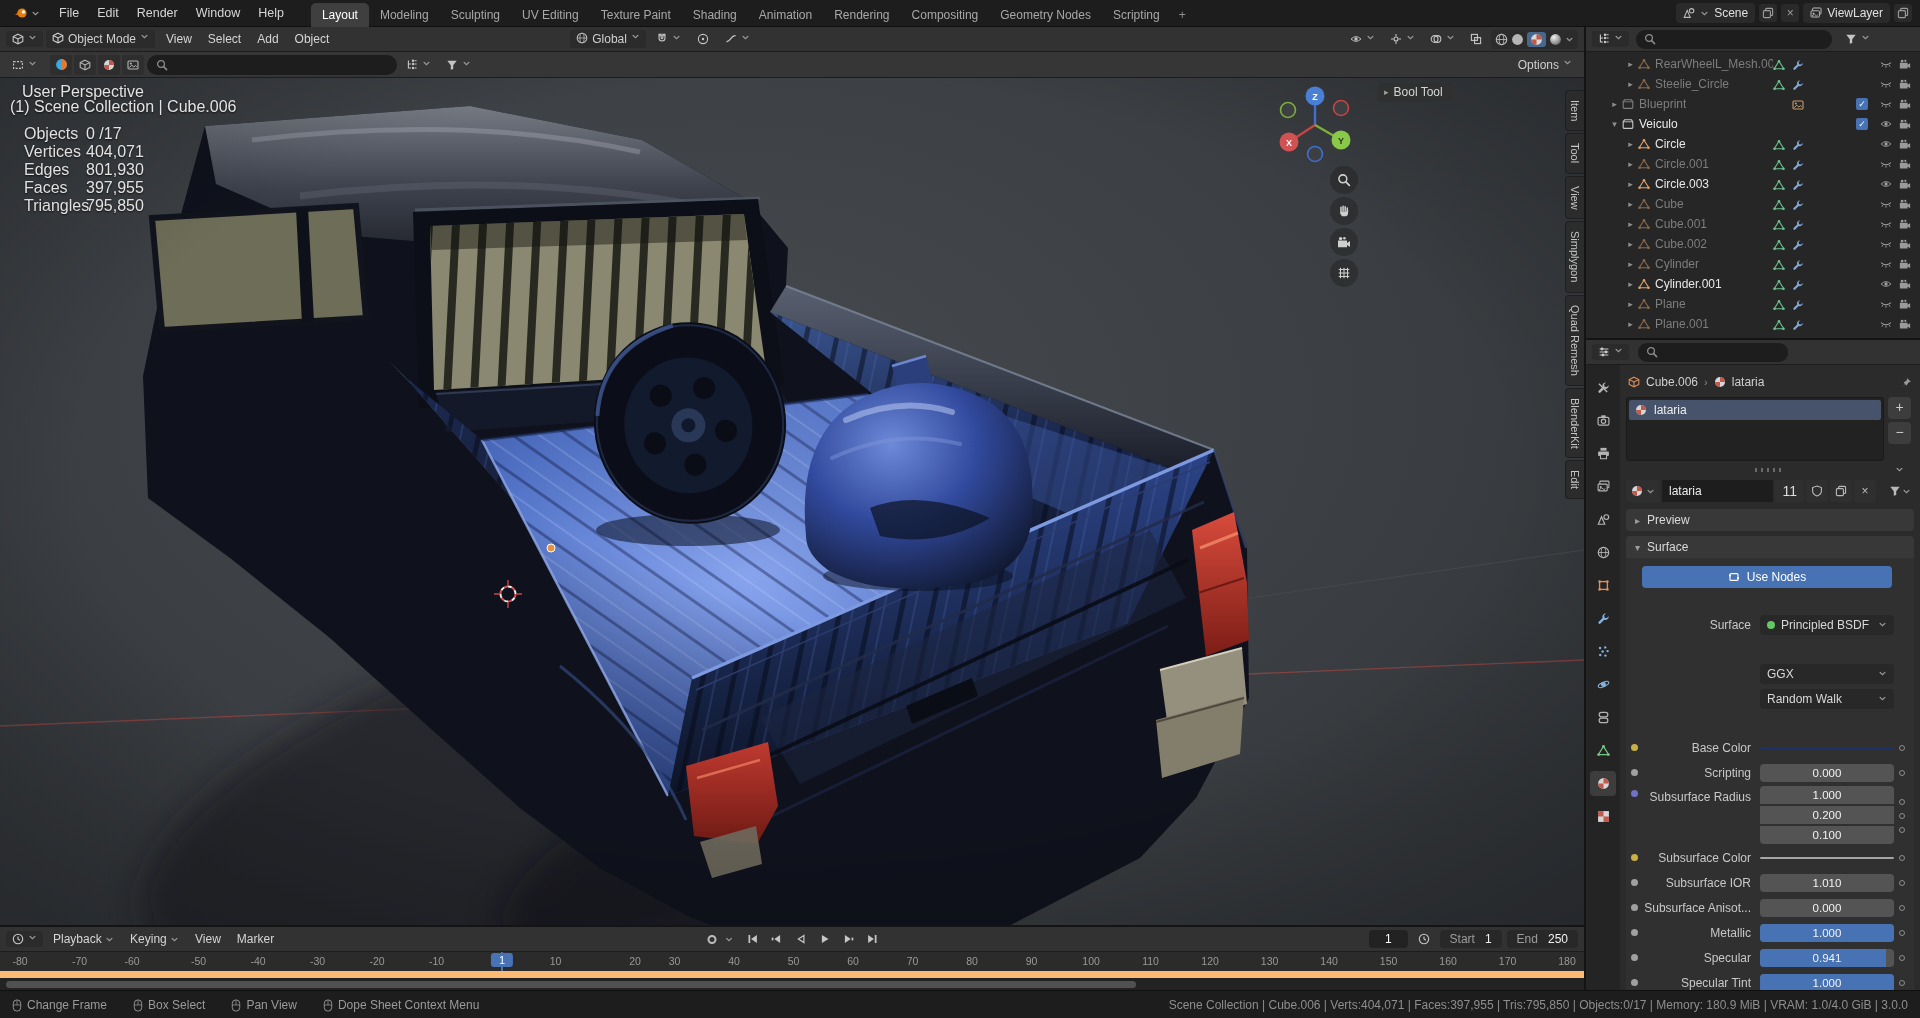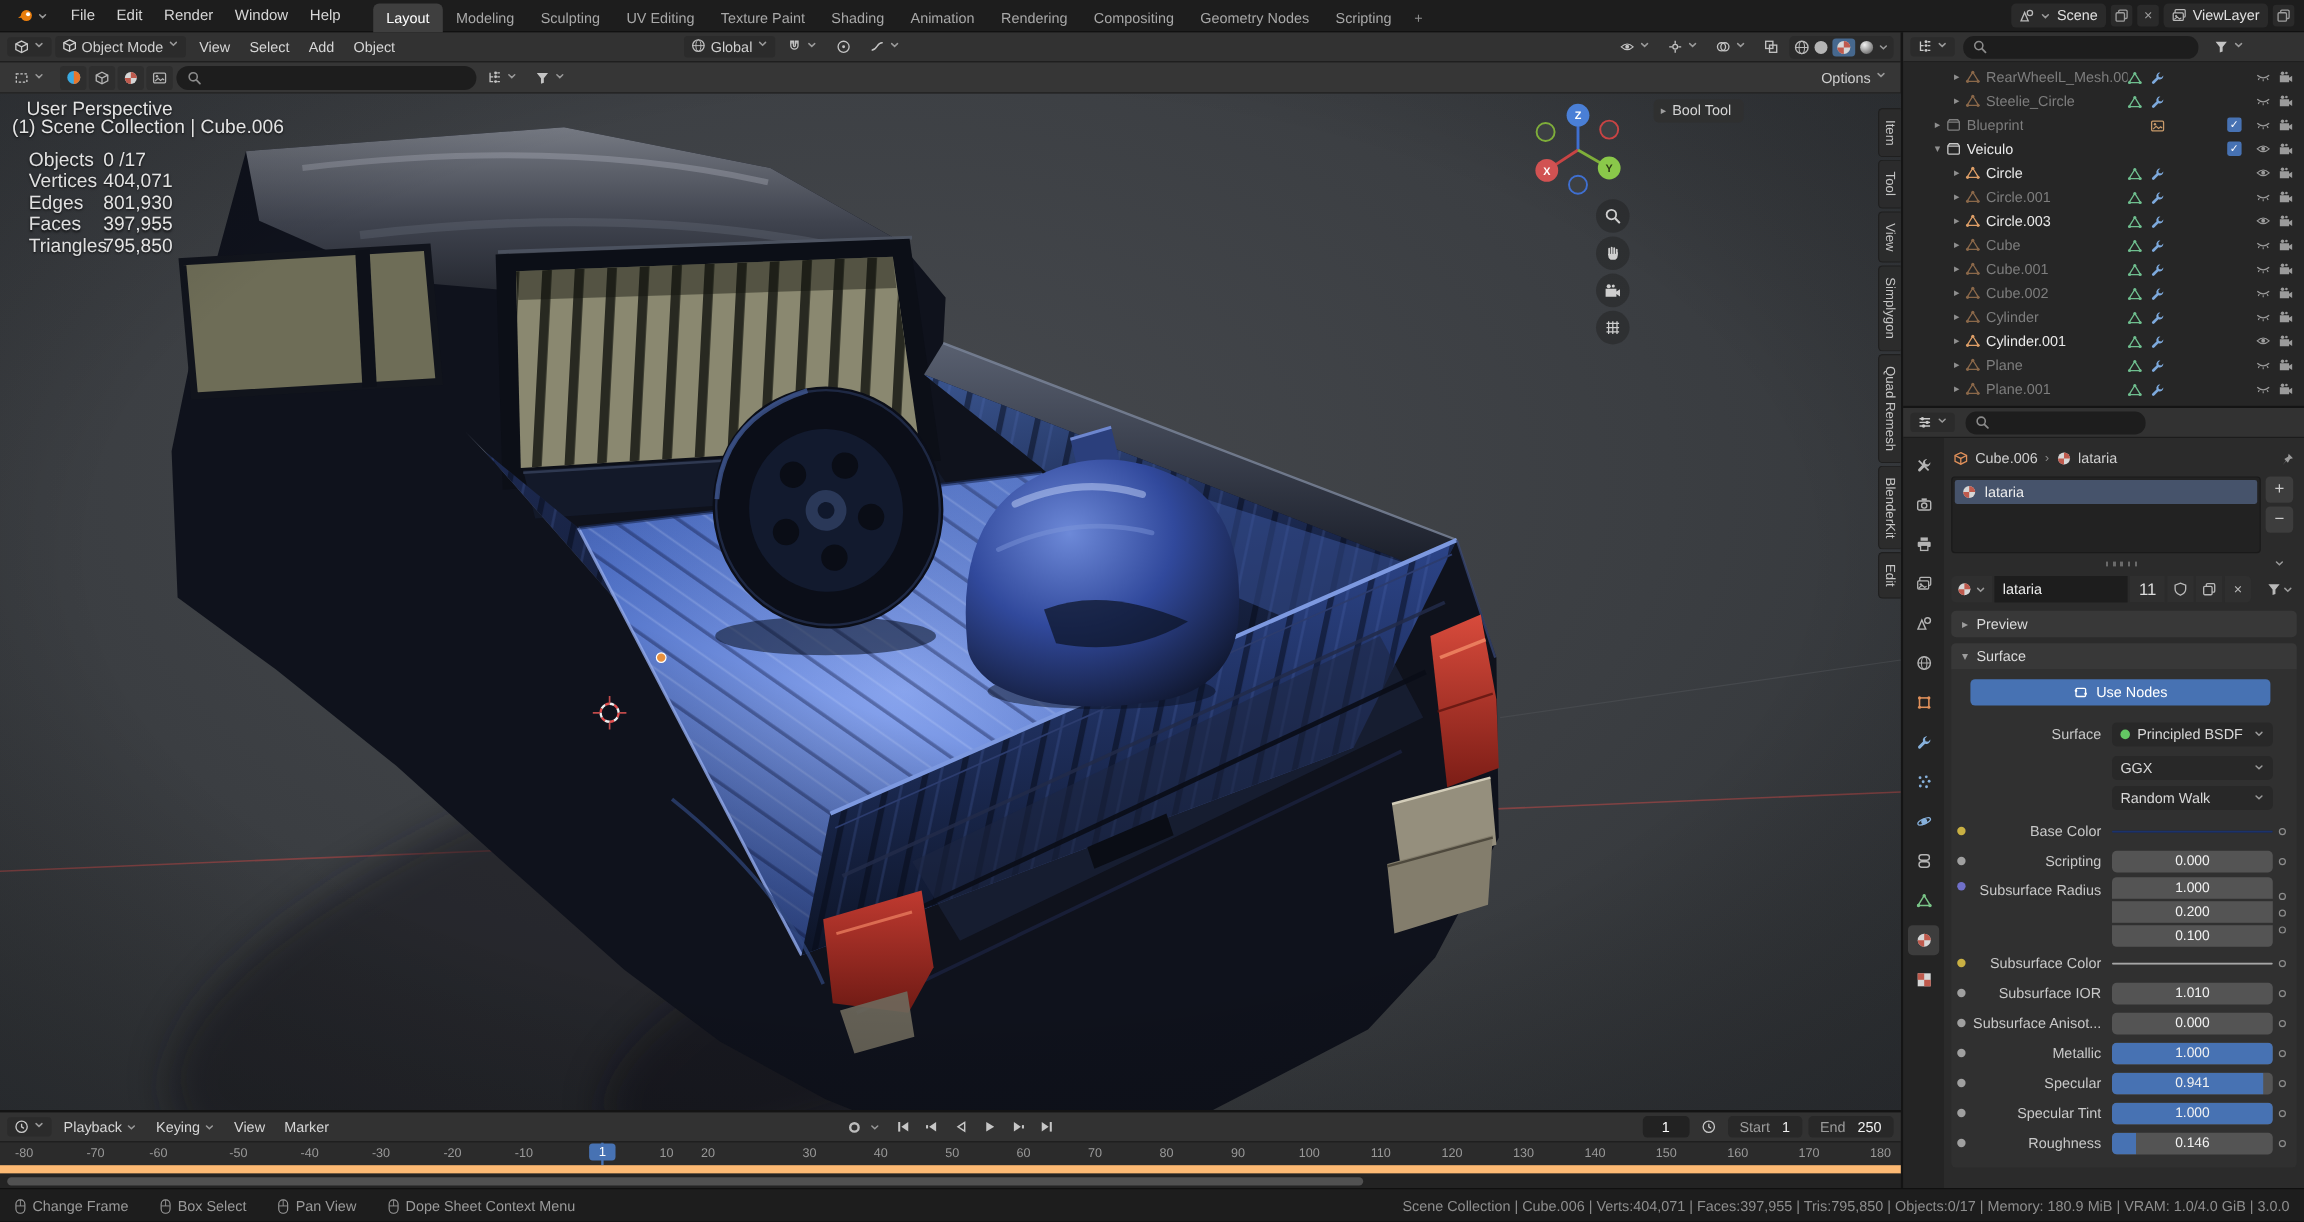--- a/index.html
+++ b/index.html
@@ -108,23 +108,23 @@
 .matpick{display:flex;align-items:center;gap:3px;background:#2f2f2f;border-radius:4px 0 0 4px;height:22px;padding:0 5px}
 .matfield{flex:1;background:#1d1d1d;height:22px;display:flex;align-items:center;padding:0 7px;color:#ececec}
 .userbtn{background:#2f2f2f;height:22px;padding:0 7px;font-size:14px;color:#ddd;display:flex;align-items:center}
 .mbtn{background:#2f2f2f;width:22px;height:22px;display:flex;align-items:center;justify-content:center;color:#b9b9b9;gap:1px}
 .mbtn.rad{border-radius:0 4px 4px 0}
 .mbtn.ghost{background:none;margin-left:8px;width:auto;padding:0 3px}
 .sect{height:22px;background:#383838;display:flex;align-items:center;gap:7px;color:#dadada;padding:0 9px;border-radius:4px;margin-top:5px}
 .sect .arrow{color:#9d9d9d;font-size:10px}
 .sect.open{border-radius:4px 4px 0 0}
 .panelbody{background:#303030;border-radius:0 0 4px 4px;padding:6px 4px 8px 2px}
-.usenodes{height:22px;background:#4772b3;border-radius:4px;display:flex;align-items:center;justify-content:center;gap:7px;color:#fff;margin:2px 18px 11px 14px}
+.usenodes{height:22px;background:#4772b3;border-radius:4px;display:flex;align-items:center;justify-content:center;gap:7px;color:#fff;margin:2px 18px 24px 14px}
 .prow{display:flex;align-items:center;height:25px}
-.prow.mt8{margin-top:3px}
+.prow.mt8{margin-top:24px}
 .sock{width:7px;height:7px;border-radius:50%;margin:0 4px 0 3px;flex:none}
 .sock.gray{background:#a0a0a0}.sock.yellow{background:#c9b043}.sock.vector{background:#7070c9}.sock.none{background:none}
 .plabel{width:118px;text-align:right;padding-right:9px;color:#c8c8c8;white-space:nowrap;overflow:hidden;flex:none}
 .pwidget{flex:1;display:flex;flex-direction:column;gap:2px;min-width:0}
 .drop{height:20px;background:#282828;border-radius:4px;display:flex;align-items:center;gap:6px;padding:0 7px;color:#d8d8d8}
 .drop .chev{margin-left:auto}
 .gdot{width:8px;height:8px;border-radius:50%;background:#63c763;flex:none}
 .numfield{position:relative;height:18px;background:#545454;border-radius:4px;overflow:hidden;display:flex;align-items:center;justify-content:center;font-size:11.5px;color:#f2f2f2}
 .numfield span{position:relative;z-index:1}
 .fillbar{position:absolute;left:0;top:0;bottom:0;background:#4772b3}
@@ -923,21 +923,21 @@
         <div id="ruler-ticks">
             <span class="tick" style="left:20.1px">-80</span>
             <span class="tick" style="left:79.6px">-70</span>
             <span class="tick" style="left:132px">-60</span>
             <span class="tick" style="left:198.6px">-50</span>
             <span class="tick" style="left:258.0px">-40</span>
             <span class="tick" style="left:317.5px">-30</span>
             <span class="tick" style="left:377.1px">-20</span>
             <span class="tick" style="left:436.6px">-10</span>
             <span class="tick" style="left:555.5px">10</span>
-            <span class="tick" style="left:590px">20</span>
+            <span class="tick" style="left:635px">20</span>
             <span class="tick" style="left:674.5px">30</span>
             <span class="tick" style="left:734.0px">40</span>
             <span class="tick" style="left:793.5px">50</span>
             <span class="tick" style="left:853.0px">60</span>
             <span class="tick" style="left:912.5px">70</span>
             <span class="tick" style="left:972.0px">80</span>
             <span class="tick" style="left:1031.6px">90</span>
             <span class="tick" style="left:1091.1px">100</span>
             <span class="tick" style="left:1150.6px">110</span>
             <span class="tick" style="left:1210.1px">120</span>

